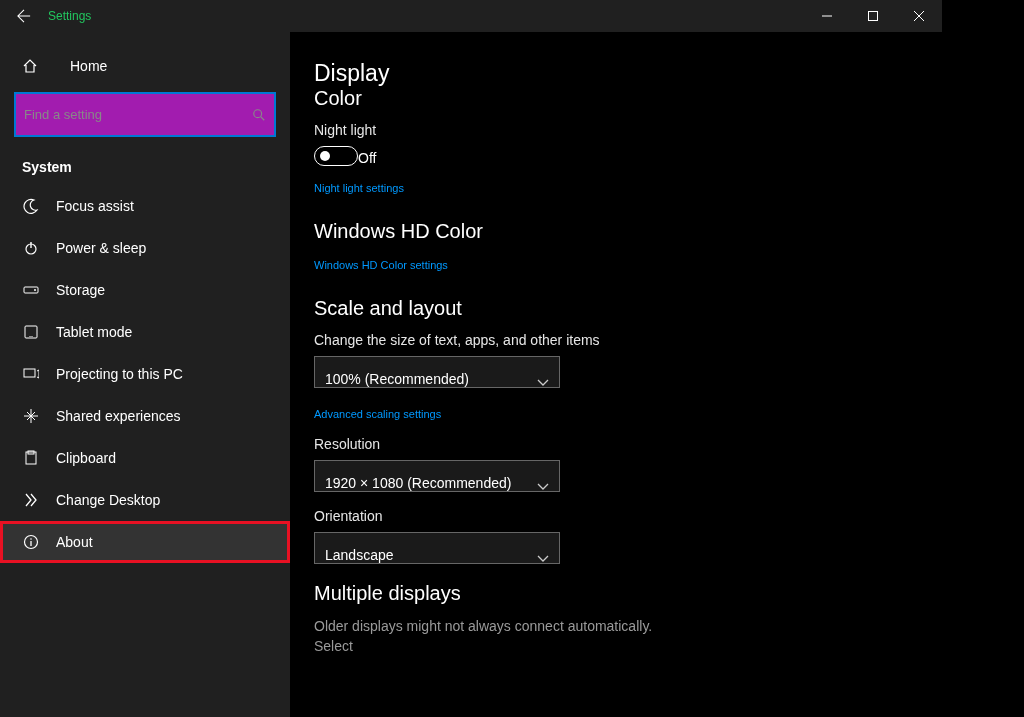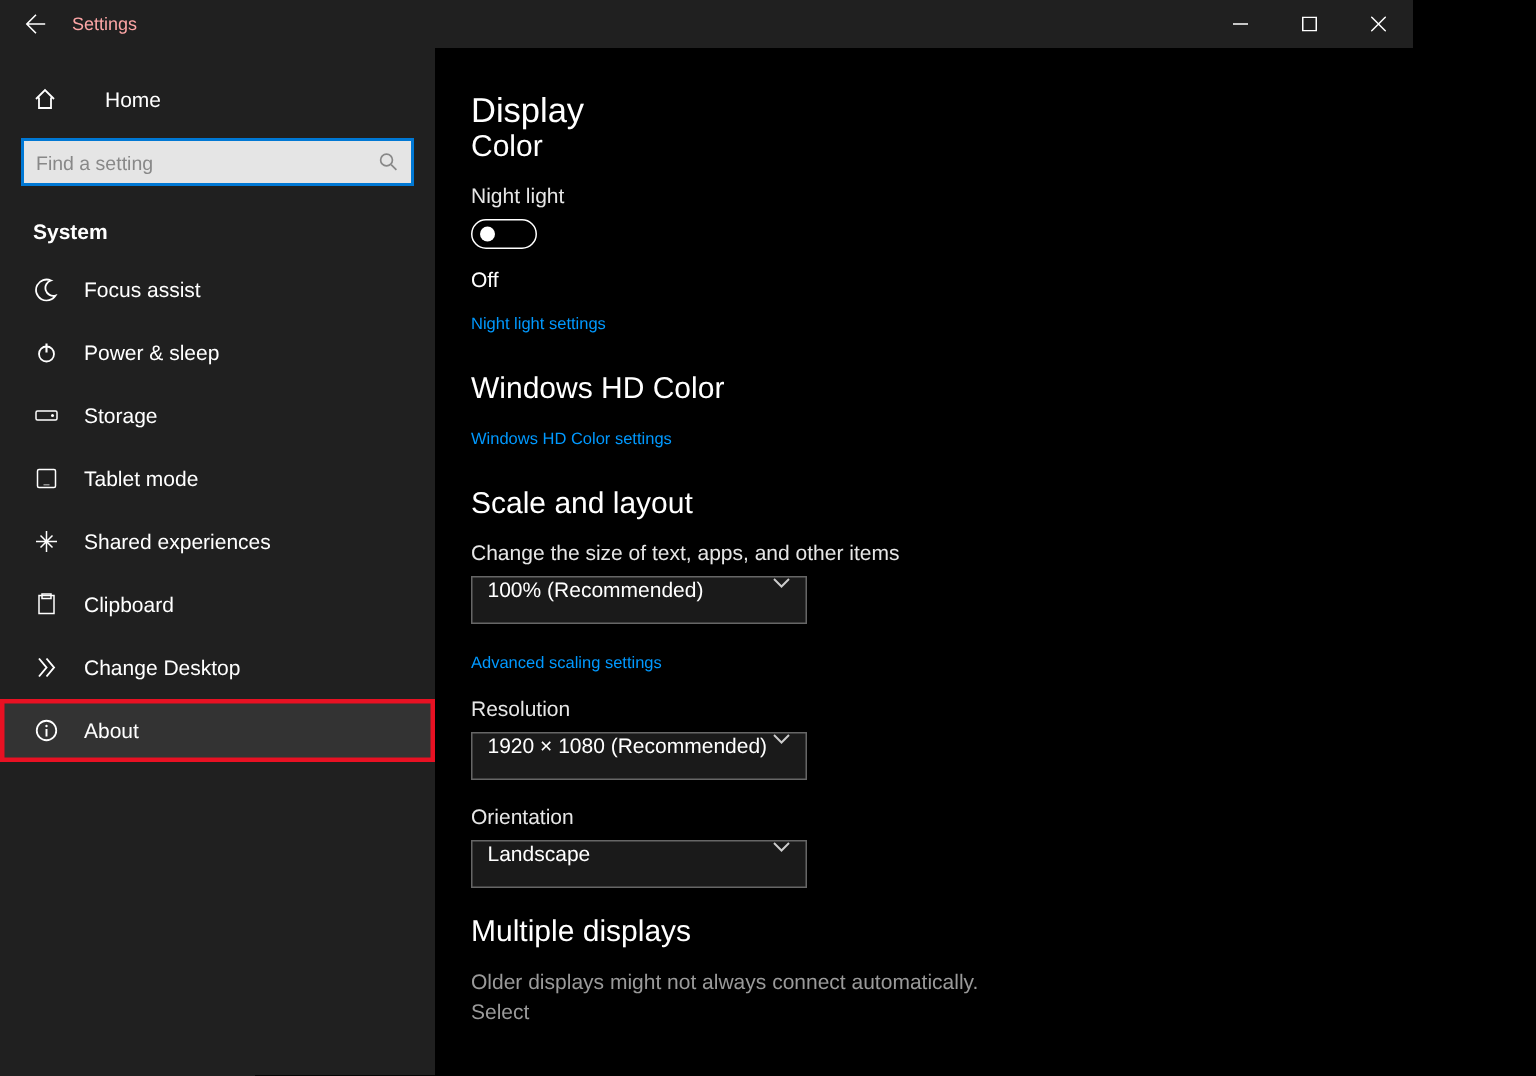--- a/index.html
+++ b/index.html
@@ -1,52 +1,52 @@
 <!DOCTYPE html>
 <html><head>
   <meta charset="utf-8">
   <style>
     * { margin: 0; padding: 0; box-sizing: border-box; font-family: "Segoe UI", Arial, sans-serif; }
     body { background: #000; width: 1024px; height: 717px; overflow: hidden; color: #fff; }
     .window { width: 942px; height: 717px; display: flex; flex-direction: column; background: #000; }
     .titlebar { height: 32px; display: flex; align-items: center; position: relative; background: #202020; }
     .titlebar-left { display: flex; align-items: center; gap: 16px; padding-left: 16px; }
     .back-arrow { width: 16px; height: 16px; display:flex; align-items:center; justify-content:center; cursor:pointer; }
-    .titlebar-title { font-size: 12px; color: #fca5a5; }
+    .titlebar-title { font-size: 12px; color: #22c55e; }
     .titlebar-controls { position: absolute; right: 0; top: 0; display: flex; height: 100%; }
     .tbc { width: 46px; display:flex; align-items:center; justify-content:center; cursor:pointer; }
     .body-area { flex:1; display:flex; overflow:hidden; }
     .sidebar { width: 290px; background: #202020; padding-top: 12px; display:flex; flex-direction:column; overflow:hidden; }
     .sidebar-home { display:flex; align-items:center; gap:32px; padding: 14px 22px; cursor:pointer; }
     .sidebar-home .label { font-size:14px; }
     .search-wrap { padding: 4px 14px 8px 14px; }
-    .search-box { display:flex; align-items:center; border: 2px solid #0078d4; background:#e5e5e5; height: 32px; padding: 0 8px; }
+    .search-box { display:flex; align-items:center; border: 2px solid #0078d4; background:#a21caf; height: 45px; padding: 0 8px; }
     .search-box input { flex:1; border:none; outline:none; font-size:13px; background:transparent; color:#000; }
     .search-box input::placeholder { color:#888; font-style: normal; }
     .search-icon { color:#888; font-size:14px; }
     .sidebar-category { font-weight:600; font-size:14px; padding: 14px 22px 10px 22px; }
     .sidebar-items { overflow:hidden; flex:1; }
     .sidebar-item { display:flex; align-items:center; gap:16px; padding: 12px 22px; cursor:pointer; font-size:14px; }
     .sidebar-item.active { background:#333333; }
     .sidebar-item.highlighted { outline: 3px solid #e81123; outline-offset: -3px; }
     .sidebar-item .icon { width:18px; height:18px; display:flex; align-items:center; justify-content:center; flex-shrink:0; }
     .sidebar-item .ilabel { color:#fff; }
     .cutoff-item { margin-top: -14px; }
     .content { flex:1; background:#000; padding: 28px 24px; overflow:hidden; color:#fff; }
     h1.page-title { font-size:23px; font-weight:400; }
     h2.section { font-size:20px; font-weight:400; margin-top: 18px; margin-bottom: 12px; }
     h2.section.first { margin-top: 0; }
     .sub-label { font-size:14px; color:#e6e6e6; margin-bottom:8px; }
     .desc { font-size:14px; color:#9a9a9a; max-width:380px; line-height:1.4; margin-bottom:6px; }
     .link { color:#0099ff; font-size:11px; cursor:pointer; margin-bottom:8px; display:inline-block; }
-    .toggle-row { display:flex; align-items:flex-start; gap:12px; margin-bottom:12px;flex-direction:column; }
+    .toggle-row { display:flex; align-items:flex-end; margin-bottom:12px; }
     .toggle { width:44px; height:20px; border:1px solid #fff; border-radius:10px; position:relative; cursor:pointer; }
     .toggle-knob { width:10px; height:10px; border-radius:50%; background:#fff; position:absolute; top:4px; left:5px; }
     .toggle-state { font-size:14px; }
-    .dropdown { width:224px; height:32px; border:1px solid #666; background:#1a1a1a; display:flex; align-items:flex-start; justify-content:space-between; padding:0 10px; font-size:14px; cursor:pointer; margin-bottom:16px; }
+    .dropdown { width:246px; height:32px; border:1px solid #666; background:#1a1a1a; display:flex; align-items:flex-end; justify-content:space-between; padding:0 10px; font-size:14px; cursor:pointer; margin-bottom:16px; }
     .dropdown .chev { font-size:11px; color:#ccc; }
     svg { display:block; }
   </style>
 </head>
 <body>
 
 <div class="window">
 
   <div class="titlebar">
     <div class="titlebar-left">
@@ -134,20 +134,29 @@
           <span class="icon">
               <svg width="16" height="16" viewBox="0 0 16 16">
                 <rect x="2" y="2" width="12" height="12" rx="1" stroke="#fff" fill="none"></rect>
                 <rect x="6" y="12" width="4" height="0.5" fill="#fff"></rect>
               </svg>
             </span>
           <span class="ilabel">Tablet mode</span>
         </div>
 
 
+        <div class="sidebar-item">
+          <span class="icon">
+              <svg width="16" height="16" viewBox="0 0 16 16">
+                <rect x="1" y="3" width="11" height="8" stroke="#fff" fill="none"></rect>
+                <path d="M14 5 L16 4 V12 L14 11" stroke="#fff" fill="none"></path>
+              </svg>
+            </span>
+          <span class="ilabel">Projecting to this PC</span>
+        </div>
 
         <div class="sidebar-item">
           <span class="icon">
               <svg width="16" height="16" viewBox="0 0 16 16">
                 <path d="M4 4 L12 12 M12 4 L4 12 M8 1 V15 M1 8 H15" stroke="#fff" stroke-width="1"></path>
               </svg>
             </span>
           <span class="ilabel">Shared experiences</span>
         </div>
 

